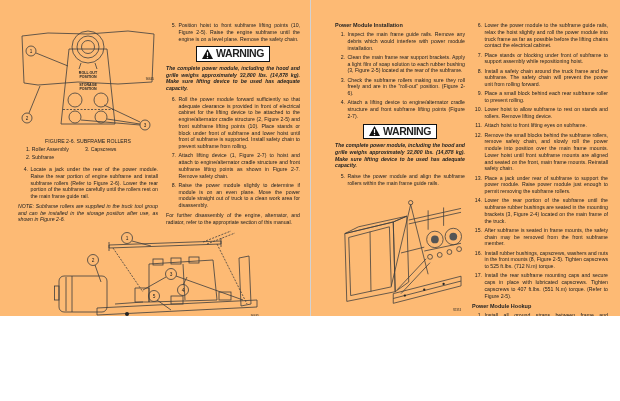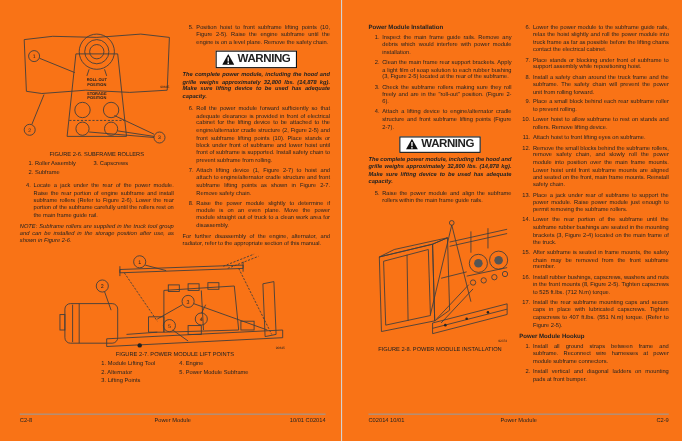--- a/index.html
+++ b/index.html
@@ -1,17 +1,17 @@
 <!DOCTYPE html>
 <html><head>
 <meta charset="utf-8">
 <style>
   html,body{margin:0;padding:0;background:#ffffff;}
   body{width:620px;height:401px;font-family:"Liberation Sans",sans-serif;color:#222;}
-  .sheet{position:relative;width:620px;height:401px;background:#f97316;overflow:hidden;}
+  .sheet{position:relative;width:620px;height:316px;background:#fdba74;overflow:hidden;}
   .divider{position:absolute;left:310px;top:0;width:1px;height:401px;background:#d2d2d2;}
   .page{position:absolute;top:0;height:401px;box-sizing:border-box;}
   .page.left{left:0;width:310px;padding:22px 10px 0 18px;}
   .page.right{left:311px;width:309px;padding:22px 12px 0 24px;}
   .cols{display:flex;}
   .page.left .colA{width:140px;margin-right:8px;flex:none;}
   .page.left .colB{width:134px;flex:none;}
   .page.right .colC{width:130px;margin-right:7px;flex:none;}
   .page.right .colD{width:136px;flex:none;}
   .body-text,.step .t,.note,.closing,.warntext{font-size:5.2px;line-height:1.3;text-align:justify;}

